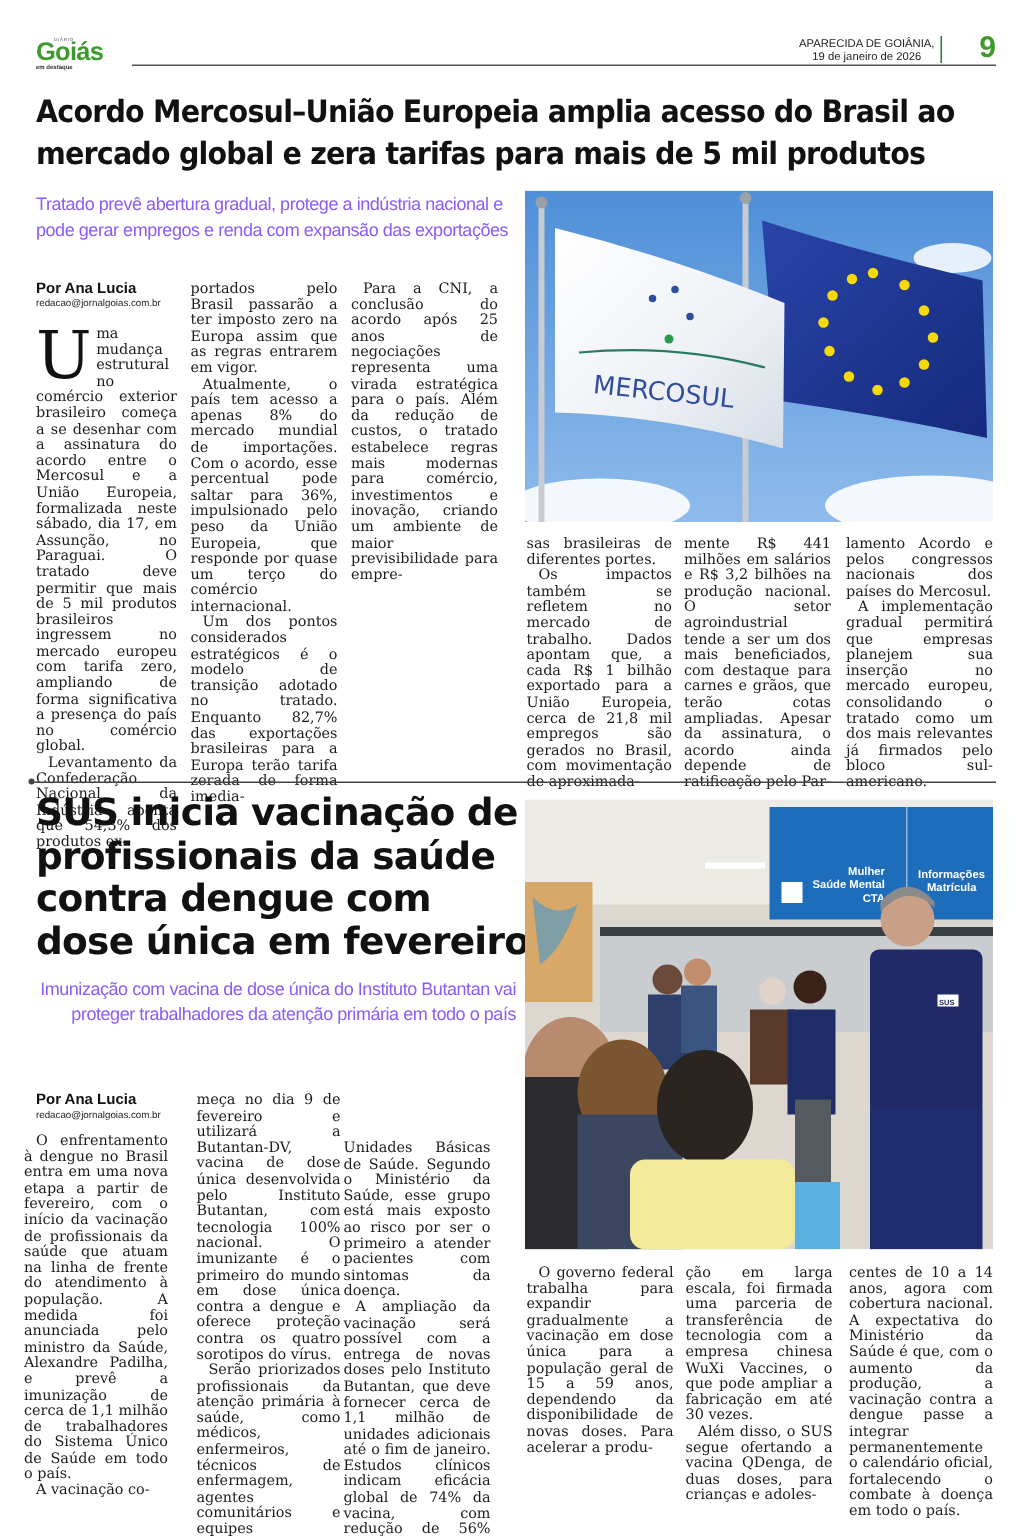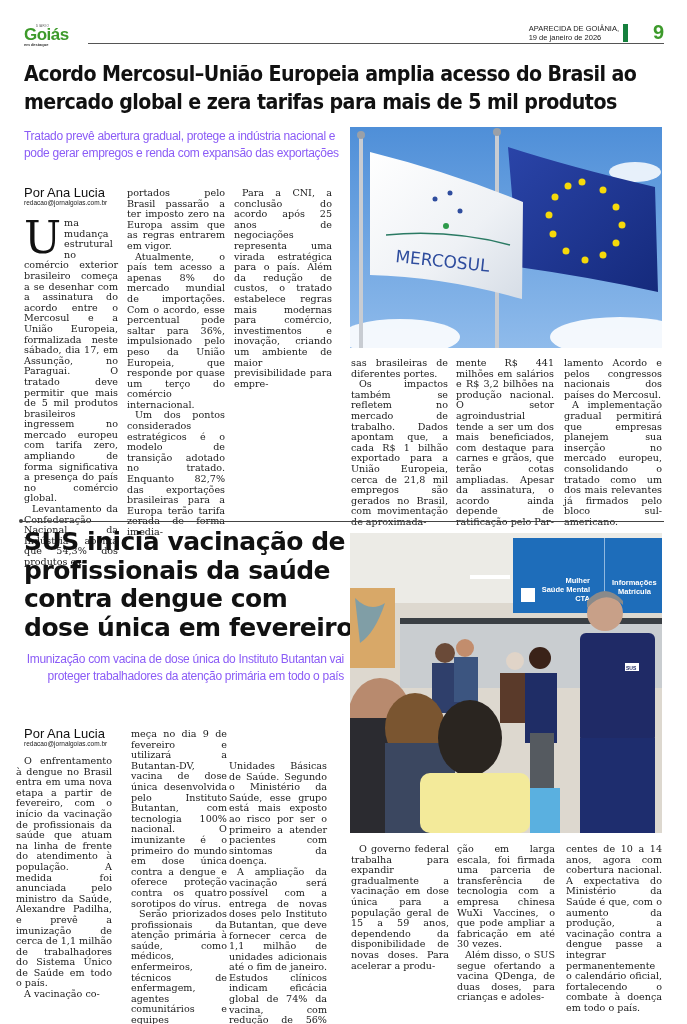--- a/index.html
+++ b/index.html
@@ -6,31 +6,31 @@
   html, body { width:687px; height:1024px; background:#ffffff; overflow:hidden; }
   body { position:relative; font-family:"DejaVu Serif", serif; color:#1a1a1a; }
 
   
   .masthead { position:absolute; left:24px; top:24px; width:640px; height:24px; }
   .logo { position:absolute; left:0; top:0; width:58px; height:24px; }
   .logo .top { font-family:"Liberation Sans", sans-serif; font-size:3px; color:#555; position:absolute; left:12px; top:0; letter-spacing:0.5px; }
   .logo .word { font-family:"Liberation Sans", sans-serif; font-weight:bold; color:#3d9a2b; font-size:17px; position:absolute; left:0; top:1px; letter-spacing:-0.5px;text-align:center; }
   .logo .sub { font-family:"Liberation Sans", sans-serif; font-size:4px; color:#333; position:absolute; left:0; top:18px; font-weight:bold; }
   .rule-top { position:absolute; left:64px; right:0; top:19px; height:1.2px; background:#555; }
-  .edition { position:absolute; right:36px; top:0; text-align:left; font-family:"Liberation Sans", sans-serif; font-size:7.5px; line-height:9px; color:#222; padding-right:4px; border-right:5px solid #15803d; }
+  .edition { position:absolute; right:36px; top:0; text-align:center; font-family:"Liberation Sans", sans-serif; font-size:7.5px; line-height:9px; color:#222; padding-right:4px; border-right:1px solid #15803d; }
   .pagenum { position:absolute; right:0; top:-3px; font-family:"Liberation Sans", sans-serif; font-weight:bold; color:#3d9a2b; font-size:20px; }
 
   .headline { position:absolute; left:24px; width:640px; font-family:"DejaVu Sans", sans-serif; font-weight:bold; color:#111; }
   .h1 { top:60px; font-size:20.5px; line-height:28px; letter-spacing:-0.6px; transform:scaleX(0.93); transform-origin:left top; width:690px; }
 
   .dek { position:absolute; left:24px; font-family:Liberation Sans, sans-serif; color:#8b5cf6; }
   .dek1 { top:128px; width:320px; font-size:12px; line-height:17px; letter-spacing:-0.3px; }
 
   .byline { position:absolute; left:24px; font-family:"Liberation Sans", sans-serif; }
-  .byline .name { font-weight:normal; font-size:13px; color:#111; display:block; line-height:10px; }
+  .byline .name { font-weight:bold; font-size:10px; color:#111; display:block; line-height:10px; }
   .byline .email { font-size:6.5px; color:#222; display:block; line-height:10px; }
 
   .col { position:absolute; font-size:9.6px; line-height:10.6px; text-align:justify; hyphens:auto; color:#1a1a1a; }
   .col p { text-indent:8px; }
   .col p.noindent { text-indent:0; }
 
   .dropcap { float:left; font-size:44px; line-height:36px; margin:2px 3px 0 0; font-family:"DejaVu Serif", serif; color:#111; }
 
   .photo { position:absolute; overflow:hidden; }
   .divider { position:absolute; left:20px; width:644px; top:521px; height:1.2px; background:#444; }

